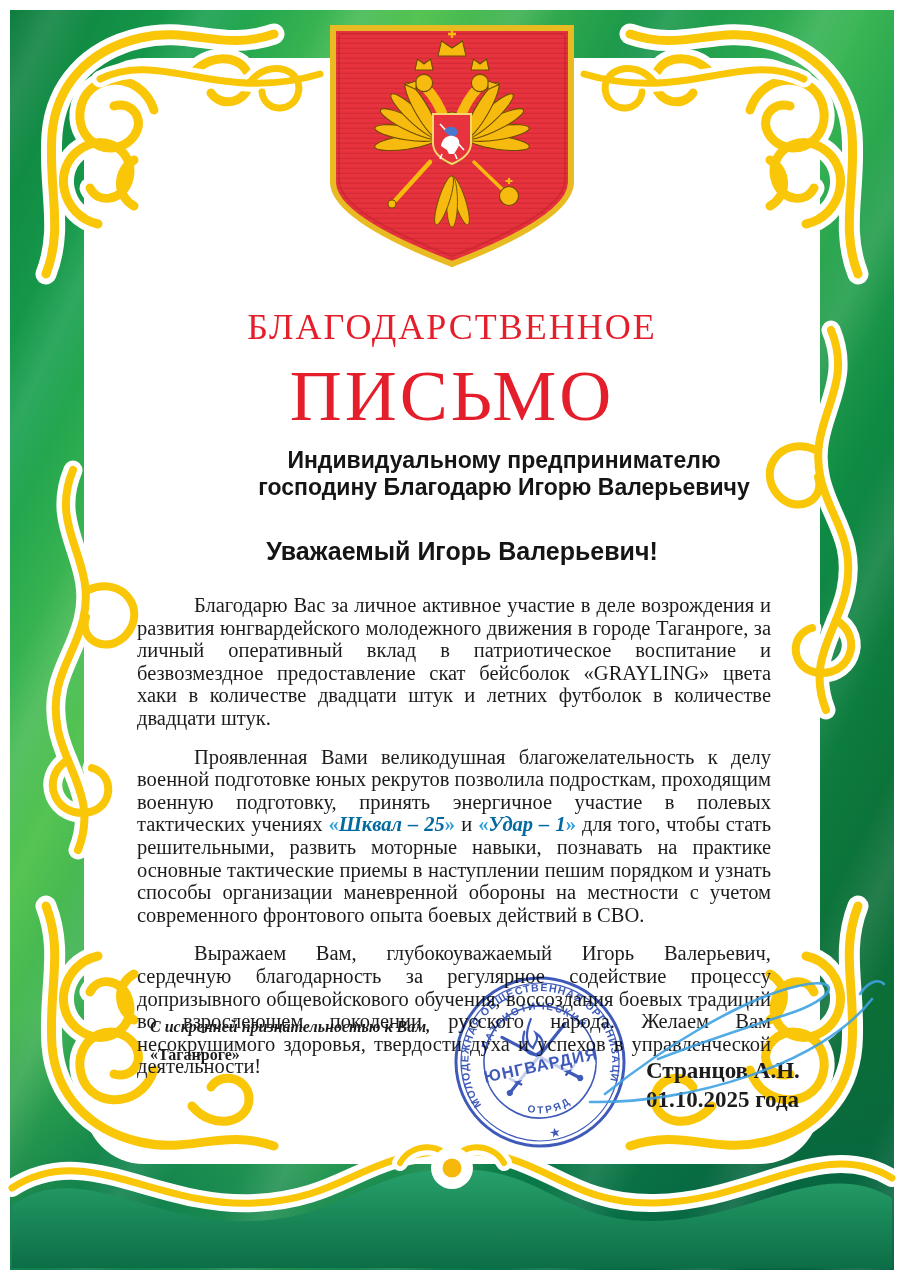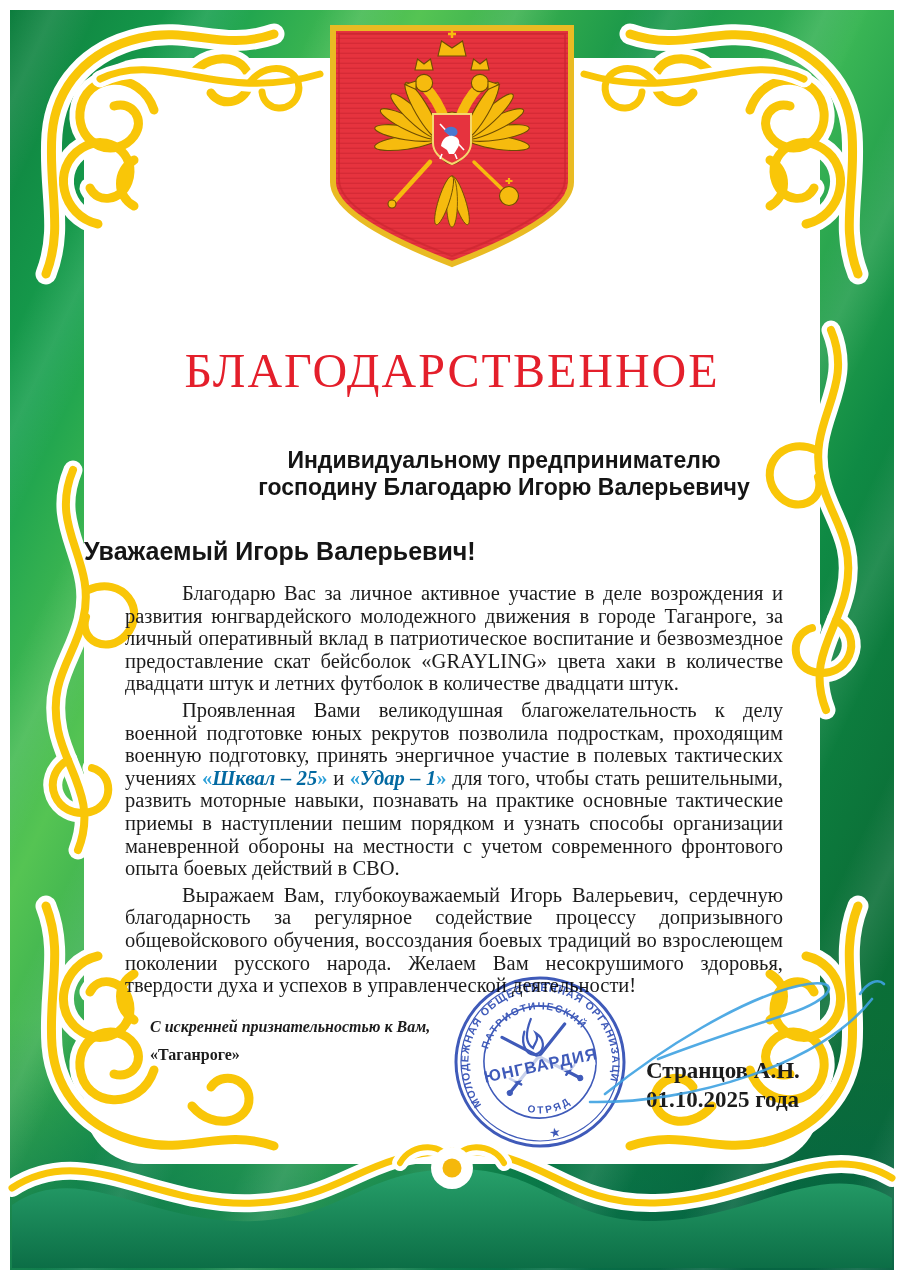--- a/index.html
+++ b/index.html
@@ -20,34 +20,34 @@
       rgba(255,255,255,0.00) 0px, rgba(255,255,255,0.10) 40px,
       rgba(255,255,255,0.00) 80px, rgba(255,255,255,0.00) 140px);
   }
   svg.frame { position:absolute; left:0; top:0; }
   .content { position:absolute; inset:0; }
 
   .coat { position:absolute; left:328px; top:24px; }
 
   .title { position:absolute; left:84px; width:736px; top:296px; text-align:center;
            color:#e41f2b; font-family:"Liberation Serif", serif; font-weight:normal; }
-  .title-l1 { font-size:48px; line-height:62px; letter-spacing:2px;margin-top:44px; }
+  .title-l1 { font-size:36px; line-height:62px; letter-spacing:2px; }
   .title-l2 { font-size:72px; line-height:76px; letter-spacing:3px; }
 
   .recipient { position:absolute; left:0; top:447px; width:904px; padding-left:104px;
                box-sizing:border-box; text-align:center;
                font-family:"Liberation Sans", sans-serif; font-weight:bold;
                font-size:23px; line-height:27px; color:#151515; }
-  .salutation { position:absolute; left:84px; width:756px; top:537px; 
+  .salutation { position:absolute; left:84px; width:756px; top:537px; text-align:center;
                 font-family:"Liberation Sans", sans-serif; font-weight:bold;
                 font-size:25px; color:#151515; }
 
   .body-text { position:absolute; left:121px; top:578px; width:666px;
                font-size:20.5px; line-height:22.6px; text-align:justify; }
-  .body-text p { margin:4px; text-indent:57px; }
+  .body-text p { margin:16px; text-indent:57px; }
   .body-text .ex { color:#0369a1; font-weight:bold; font-style:italic; }
   .body-text .gq { color:#2b9fd8; font-weight:bold; }
 
   .signoff { position:absolute; left:150px; top:1013px; font-size:16px;
              line-height:27.5px; font-weight:bold; }
   .signoff .it { font-style:italic; }
 
   .stamp { position:absolute; left:450px; top:972px; mix-blend-mode:multiply;
            transform:rotate(-12deg); opacity:0.92; }
   .sig-block { position:absolute; left:646px; top:1056px; font-weight:bold;
@@ -175,20 +175,21 @@
       <path d="M105,90 h38 v29 q0,13 -19,21 q-19,-8 -19,-21 z" fill="#e6333e" stroke="#f5d76e" stroke-width="2"></path>
       <path d="M112,100 L136,126" stroke="#ffffff" stroke-width="1.6"></path>
       <path d="M116,107 c3,-5 10,-6 13,-1 c2,4 -2,7 -6,7 z" fill="#4a78d0"></path>
       <path d="M113,122 c1,-7 6,-11 12,-10 c7,1 8,8 4,13 l-3,5 l-5,0 l-2,-4 z" fill="#ffffff"></path>
       <path d="M114,130 l-2,5 M127,130 l2,5" stroke="#ffffff" stroke-width="1.6"></path>
     </g>
   </svg>
 
   <div class="title">
     <div class="title-l1">БЛАГОДАРСТВЕННОЕ</div>
+    <div class="title-l2">ПИСЬМО</div>
   </div>
 
   <div class="recipient">
     <div>Индивидуальному предпринимателю</div>
     <div>господину Благодарю Игорю Валерьевичу</div>
   </div>
 
   <div class="salutation">Уважаемый Игорь Валерьевич!</div>
 
   <div class="body-text">

